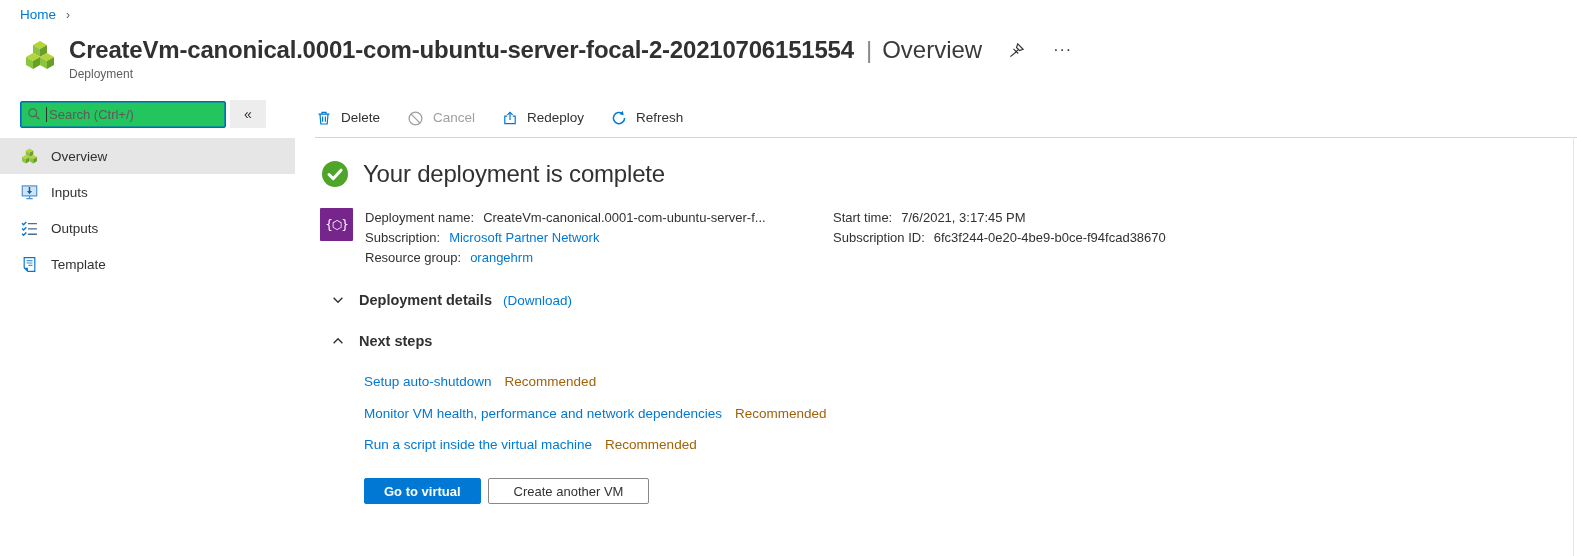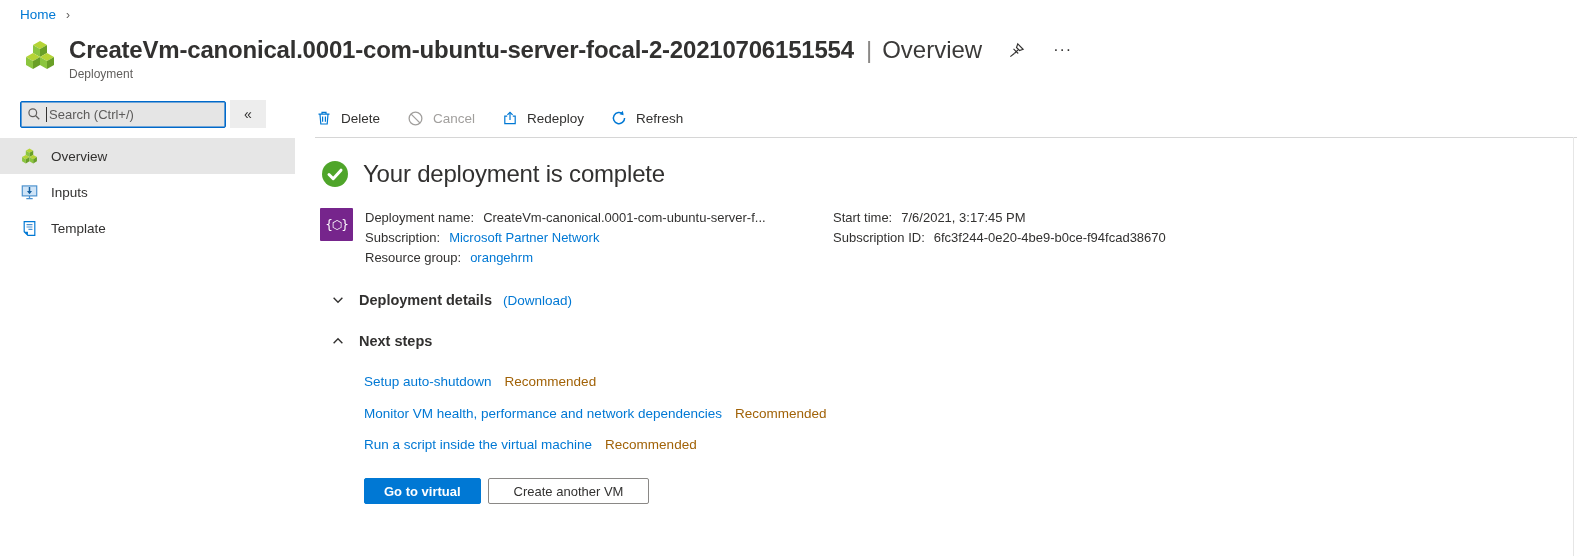--- a/index.html
+++ b/index.html
@@ -27,34 +27,34 @@
   .hdr-name { font-size:24px; font-weight:700; color:#323130; letter-spacing:-0.2px; }
   .hdr-pipe { font-size:24px; color:#8a8886; font-weight:400; margin-left:2px; }
   .hdr-section { font-size:24px; font-weight:400; color:#3b3a39; }
   .hdr-pin { margin-left:16px; cursor:pointer; display:flex; align-items:center; }
   .hdr-more { margin-left:14px; cursor:pointer; font-size:16px; color:#323130; letter-spacing:1px; line-height:10px; padding:4px; }
   .hdr-sub { font-size:12px; color:#605e5c; margin-top:3px; }
 
   
   .sidebar { position:absolute; top:97px; left:0; width:295px; }
   .search-row { display:flex; align-items:center; padding-left:20px; height:34px; }
-  .search-box { position:relative; width:206px; height:27px; border:1px solid #0069ca; border-radius:2px; background:#e5e5e5; display:flex; align-items:center; box-shadow:0 0 0 0.6px #0069ca inset; }
+  .search-box { position:relative; width:206px; height:27px; border:1px solid #0069ca; border-radius:2px; background:#22c55e; display:flex; align-items:center; box-shadow:0 0 0 0.6px #0069ca inset; }
   .search-box svg { margin-left:6px; flex:0 0 auto; }
   .search-caret { width:1px; height:15px; background:#323130; margin-left:5px; }
   .search-input { border:none; outline:none; flex:1; height:100%; font-family:"Liberation Sans",sans-serif; font-size:13px; color:#323130; padding-left:2px; background:transparent; }
   .search-input::placeholder { color:#5c5b5a; opacity:1; }
   .collapse-btn { width:36px; height:28px; margin-left:4px; background:#ededed; border:none; cursor:pointer; font-size:14px; color:#323130; display:flex; align-items:center; justify-content:center; font-family:"Liberation Sans",sans-serif; }
   .nav { margin-top:7px; }
   .nav-item { display:flex; align-items:center; gap:13px; height:36px; padding-left:21px; cursor:pointer; }
   .nav-item.selected { background:#e6e6e6; }
   .nav-label { font-size:13.5px; color:#323130; }
 
   
   .toolbar { position:absolute; left:316px; top:100px; height:36px; display:flex; align-items:center; gap:27px; }
-  .tb-item { display:flex; align-items:center; gap:9px; cursor:pointer; background:none; border:none; font-family:"Liberation Sans",sans-serif; font-size:13.5px; color:#323130; padding:0; }
+  .tb-item { display:flex; gap:9px; cursor:pointer; background:none; border:none; font-family:"Liberation Sans",sans-serif; font-size:13.5px; color:#323130; padding:0; }
   .tb-item.disabled { color:#a19f9d; cursor:default; }
   .content-divider { position:absolute; left:315px; right:0; top:137px; height:1px; background:#d6d6d6; }
   .right-edge { position:absolute; left:1573px; top:137px; width:1px; height:419px; background:#e6e6e6; }
 
   
   .status-row { position:absolute; left:321px; top:160px; display:flex; align-items:center; gap:14px; }
   .status-title { font-size:24px; font-weight:400; color:#323130; letter-spacing:-0.2px;text-align:center; }
 
   
   .details-left { position:absolute; left:320px; top:208px; display:flex; align-items:flex-start; }
@@ -147,20 +147,27 @@
     <div class="nav-item">
       <svg width="17" height="17" viewBox="0 0 16 16">
         <rect x="1.2" y="1.8" width="13.6" height="9.4" fill="#cfe4f7" stroke="#4a90cd" stroke-width="1.1"></rect>
         <path d="M8 2.8 V7.6" stroke="#155f9e" stroke-width="1.4" fill="none"></path>
         <polygon points="5.6,6.6 10.4,6.6 8,9.6" fill="#155f9e"></polygon>
         <path d="M8 11.2 V13.2 M5 13.8 H11" stroke="#4a90cd" stroke-width="1.2" fill="none"></path>
       </svg>
       <span class="nav-label">Inputs</span>
     </div>
     <div class="nav-item">
+      <svg width="17" height="17" viewBox="0 0 16 16" fill="none">
+        <path d="M1 3 l1.4 1.4 L5 1.8 M1 8 l1.4 1.4 L5 6.8 M1 13 l1.4 1.4 L5 11.8" stroke="#0078d4" stroke-width="1.3"></path>
+        <path d="M6.5 3.4 H15 M6.5 8.4 H15 M6.5 13.4 H15" stroke="#486f92" stroke-width="1.3"></path>
+      </svg>
+      <span class="nav-label">Outputs</span>
+    </div>
+    <div class="nav-item">
       <svg width="17" height="17" viewBox="0 0 16 16">
         <path d="M3 1.5 H13 V14.5 H6.5 L3 11 Z" fill="#ffffff" stroke="#0078d4" stroke-width="1.1"></path>
         <polygon points="3,11 6.5,11 6.5,14.5" fill="#0078d4"></polygon>
         <path d="M5.2 4.4 H10.8 M5.2 6.6 H10.8 M7 8.8 H10.8" stroke="#4a90cd" stroke-width="1.1"></path>
       </svg>
       <span class="nav-label">Template</span>
     </div>
   </div>
 </div>
 

